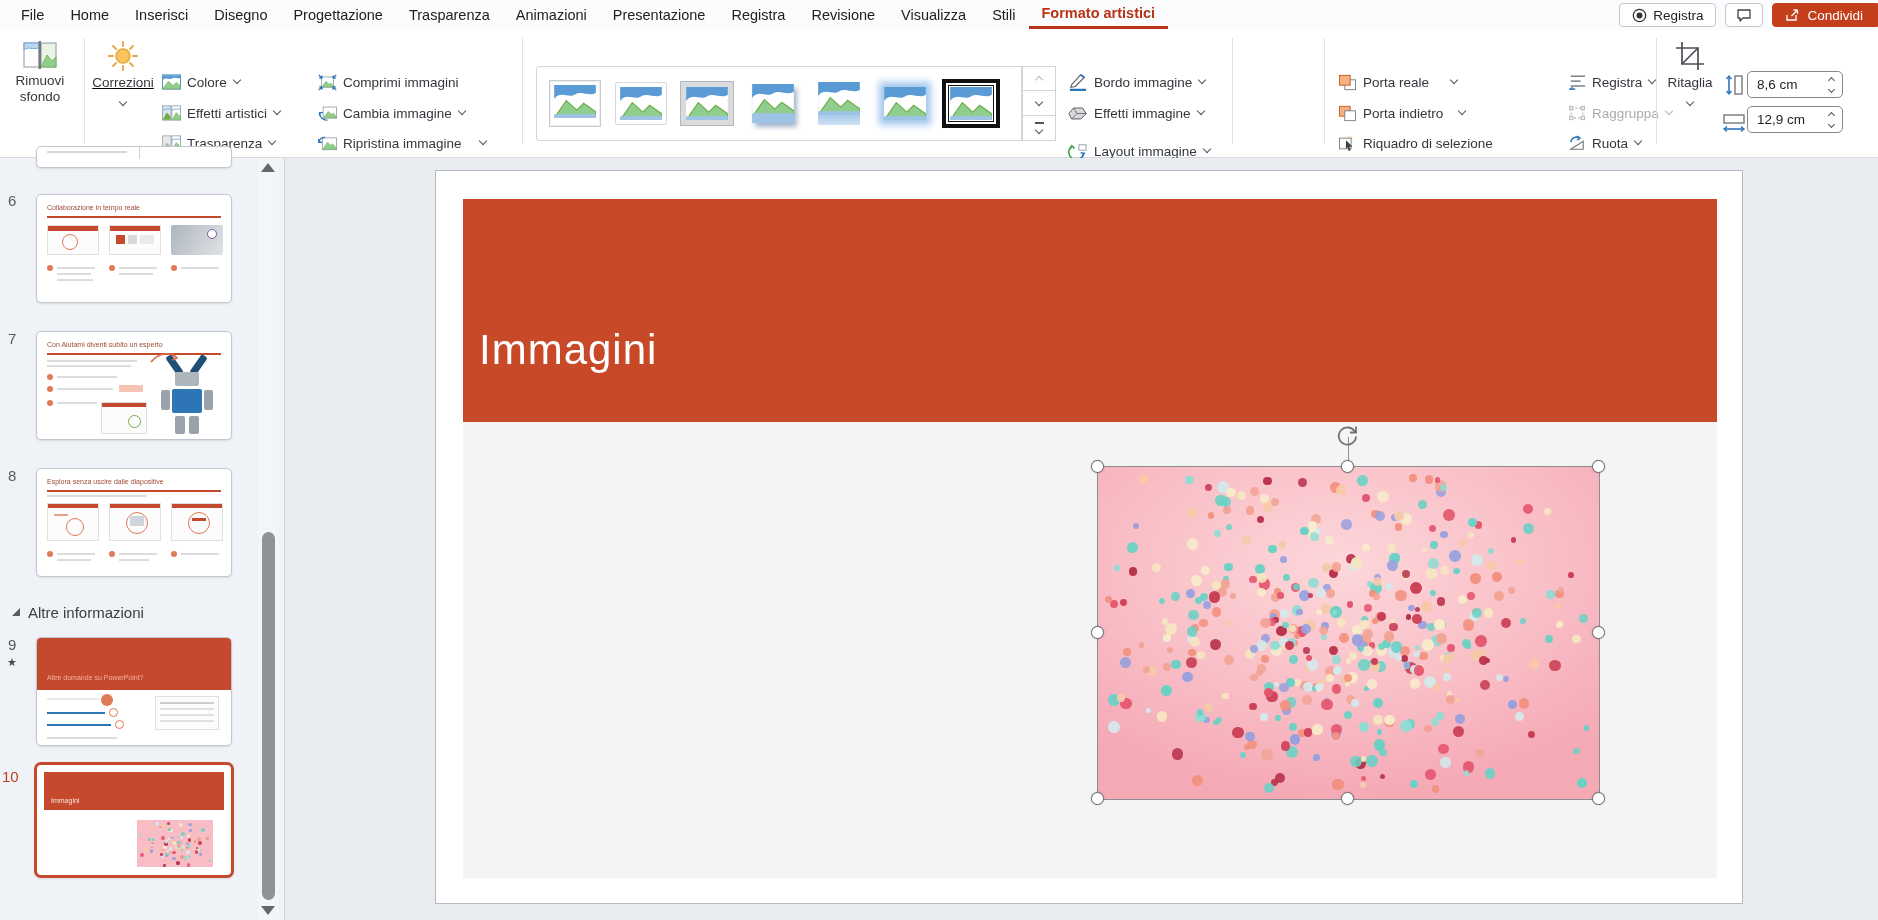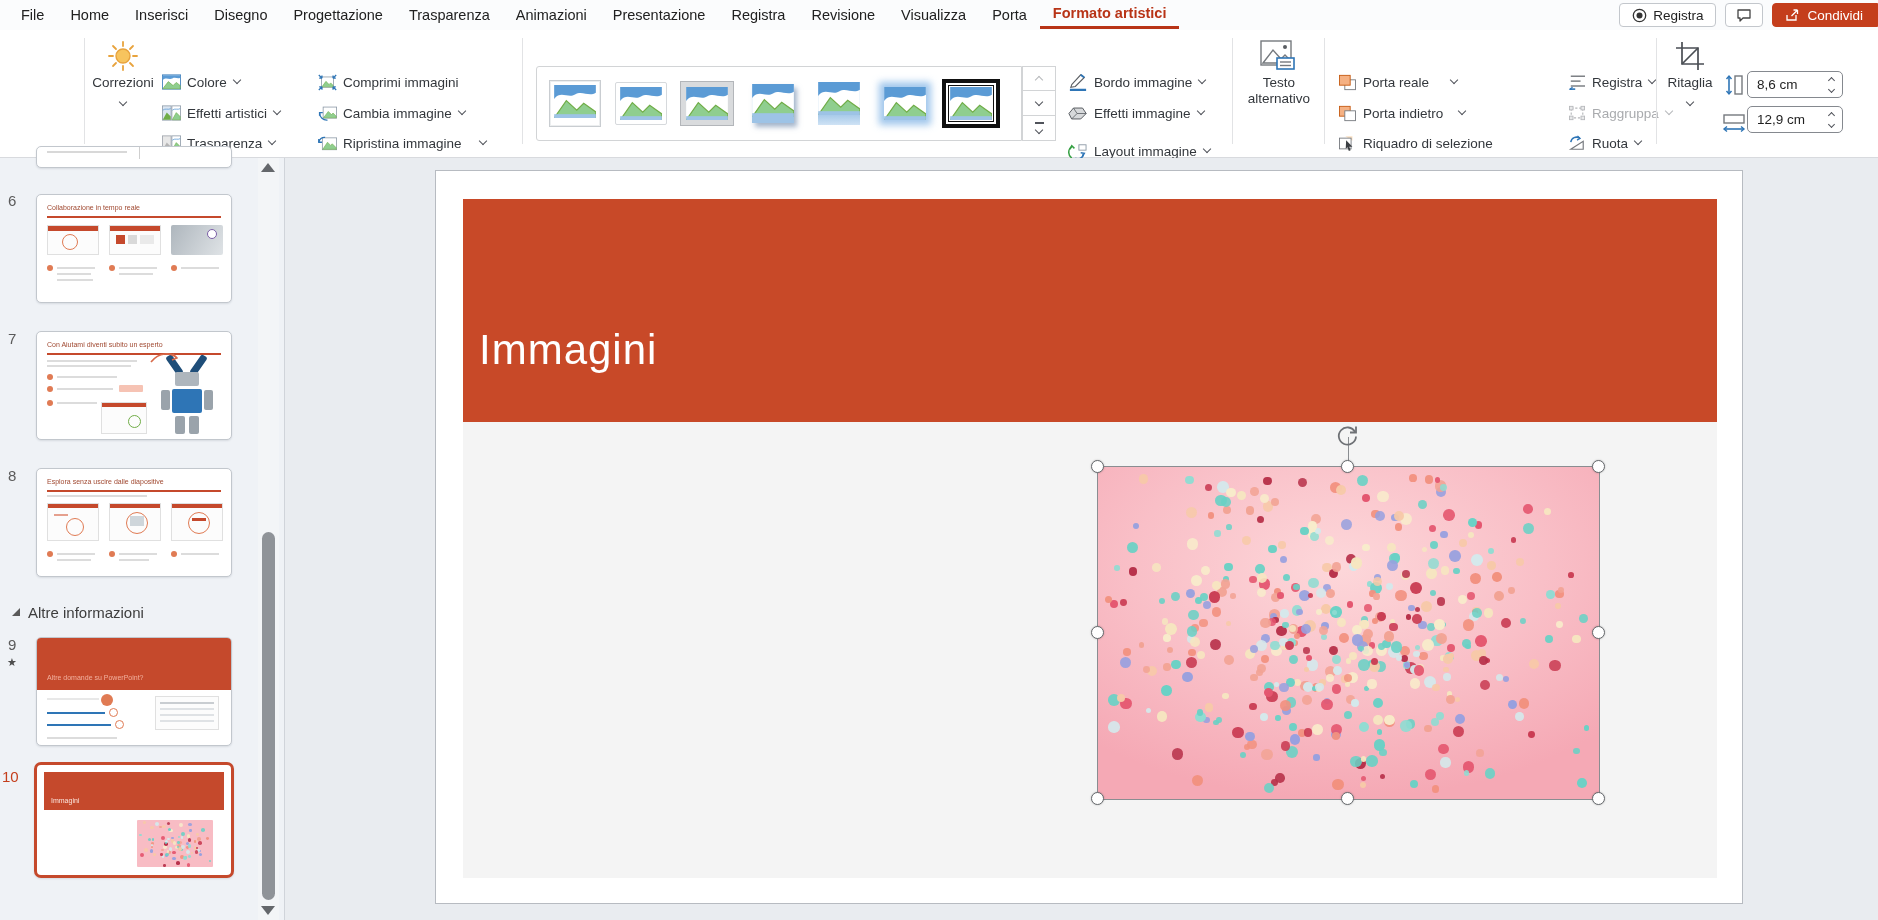--- a/index.html
+++ b/index.html
@@ -101,21 +101,21 @@
         <div class="mtab">Home</div>
         <div class="mtab">Inserisci</div>
         <div class="mtab">Disegno</div>
         <div class="mtab">Progettazione</div>
         <div class="mtab">Trasparenza</div>
         <div class="mtab">Animazioni</div>
         <div class="mtab">Presentazione</div>
         <div class="mtab">Registra</div>
         <div class="mtab">Revisione</div>
         <div class="mtab">Visualizza</div>
-        <div class="mtab">Porta</div>
+        <div class="mtab">Stili</div>
         <div class="mtab active">Formato artistici</div>
       </div>
     <div class="tb-right">
       <div class="tb-btn">
         <svg width="15" height="15" viewBox="0 0 15 15">
             <circle cx="7.5" cy="7.5" r="6.2" fill="none" stroke="#333" stroke-width="1.3"></circle>
             <circle cx="7.5" cy="7.5" r="3" fill="#333"></circle>
           </svg>
         <span>Registra</span>
       </div>
@@ -129,22 +129,33 @@
             <path d="M2 7 v5 h9 v-5" fill="none" stroke="#fff" stroke-width="1.3"></path>
             <path d="M6.5 8 L12.5 2 M12.5 2 h-4 M12.5 2 v4" fill="none" stroke="#fff" stroke-width="1.3"></path>
           </svg>
         <span>Condividi</span>
       </div>
     </div>
   </div>
 
   <div class="ribbon">
 
+    <div class="bigbtn" style="left:5px;">
+      <svg class="bicon" width="34" height="30" viewBox="0 0 34 30">
+        <rect x="1" y="3" width="15" height="24" fill="#fff" stroke="#8b98a5"></rect>
+        <path d="M1 10 C5 6 9 10 16 8 V3 H1 Z" fill="#bdd7ee" stroke="#5b9bd5" stroke-width=".8"></path>
+        <rect x="18" y="3" width="15" height="24" fill="#eaf3e4" stroke="#8b98a5"></rect>
+        <path d="M18 27 L24 15 L29 21 L33 17 V27 Z" fill="#8fce8f" stroke="#70ad47" stroke-width=".8"></path>
+        <rect x="15.6" y="1" width="2.4" height="28" fill="#75797e"></rect>
+      </svg>
+      <div class="blbl">Rimuovi</div>
+      <div class="blbl">sfondo</div>
+    </div>
     <div class="rsep" style="left:84px;"></div>
-    <div class="bigbtn" style="left:88px;">
+    <div class="bigbtn" style="left:88px;text-decoration:underline;">
       <svg class="bicon" width="34" height="32" viewBox="0 0 34 32">
         <circle cx="17" cy="16" r="7" fill="#f7c45e" stroke="#e8a33d" stroke-width="1.4"></circle>
         <g stroke="#e8a33d" stroke-width="1.8" stroke-linecap="round">
           <line x1="17" y1="2" x2="17" y2="6"></line>
             <line x1="17" y1="26" x2="17" y2="30"></line>
           <line x1="3" y1="16" x2="7" y2="16"></line>
             <line x1="27" y1="16" x2="31" y2="16"></line>
           <line x1="7" y1="6" x2="10" y2="9"></line>
             <line x1="24" y1="23" x2="27" y2="26"></line>
           <line x1="27" y1="6" x2="24" y2="9"></line>
@@ -339,32 +350,20 @@
     </div>
     <div class="glabel" style="left:790px; width:140px;">Stili immagini</div>
     <div class="launcher" style="left:1208px; top:130px;">
       <svg width="12" height="12" viewBox="0 0 12 12">
           <path d="M10 5 V10 H5" fill="none" stroke="#5c5f62" stroke-width="1.2"></path>
           <path d="M3 3 L8 8 M8 8 V4.7 M8 8 H4.7" fill="none" stroke="#5c5f62" stroke-width="1.2"></path>
         </svg>
     </div>
     <div class="rsep" style="left:1232px;"></div>
 
-    <div class="bigbtn" style="left:1240px; width:78px;">
-      <svg class="bicon" width="38" height="32" viewBox="0 0 38 32">
-        <rect x="1" y="1" width="30" height="24" fill="#fff" stroke="#75797e" stroke-width="1.4"></rect>
-        <circle cx="25" cy="7" r="2" fill="#5a5e63"></circle>
-        <path d="M3 23 L13 10 L21 19 L25 15 L29 19 V23 Z" fill="none" stroke="#75797e" stroke-width="1.4"></path>
-        <rect x="17" y="18" width="17" height="11" fill="#fff" stroke="#2e75b6" stroke-width="1.6"></rect>
-        <line x1="20" y1="22" x2="31" y2="22" stroke="#75797e" stroke-width="1.4"></line>
-        <line x1="20" y1="25.5" x2="31" y2="25.5" stroke="#75797e" stroke-width="1.4"></line>
-      </svg>
-      <div class="blbl">Testo</div>
-      <div class="blbl">alternativo</div>
-    </div>
     <div class="glabel" style="left:1208px; width:140px;">Accessibilità</div>
     <div class="rsep" style="left:1324px;"></div>
 
     <div class="smbtn" style="left:1338px; top:40px;">
       <svg width="19" height="17" viewBox="0 0 21 19">
           <rect x="7.5" y="6.5" width="12" height="11" fill="#fff" stroke="#75797e"></rect>
           <rect x="1.5" y="1.5" width="12" height="11" fill="#f5b183" stroke="#c55a11"></rect>
         </svg>
       <span>Porta reale</span>
         <span class="chv" style="margin-left:22px;"></span>

